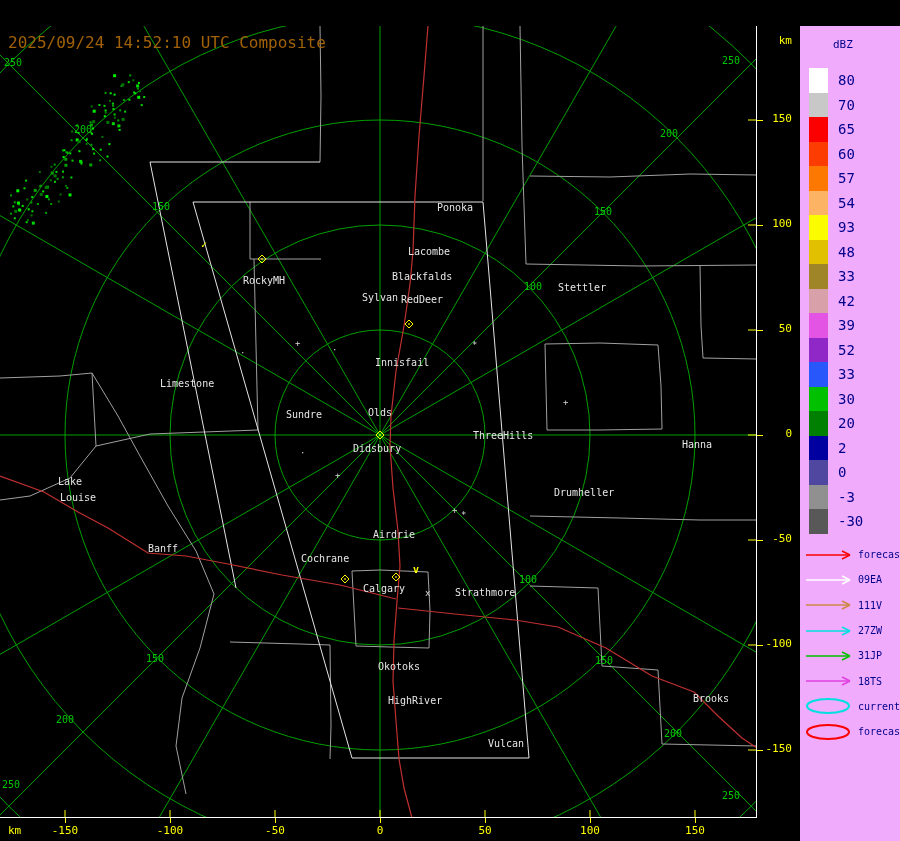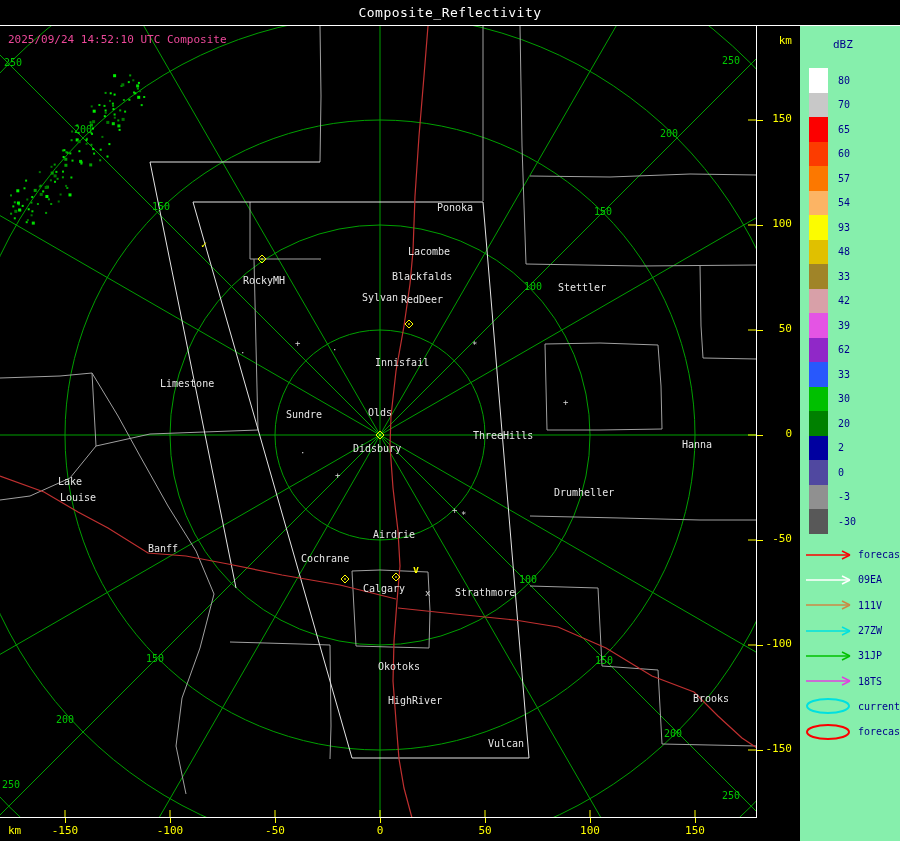--- a/index.html
+++ b/index.html
@@ -1,47 +1,44 @@
 <!DOCTYPE html>
 <html><head>
 <meta charset="utf-8">
 <style>
 html,body{margin:0;padding:0;background:#000;}
 .page{position:relative;width:900px;height:841px;background:#000;overflow:hidden;font-family:"DejaVu Sans Mono",monospace;}
 .titlebar{position:absolute;left:0;top:0;width:900px;height:25px;border-bottom:1px solid #ffffff;display:flex;align-items:center;justify-content:center;color:#ffffff;font-size:13px;letter-spacing:.5px;}
 .map{position:absolute;left:0;top:26px;width:757px;height:792px;background:#000;}
 #map-svg{position:absolute;left:0;top:0;}
 #map-svg text{font-family:"DejaVu Sans Mono",monospace;}
-.timestamp{position:absolute;left:8px;top:7px;color:#ec4899;font-size:11px;}
+.timestamp{position:absolute;left:8px;top:7px;color:#a16207;font-size:16px;}
 .right-axis{position:absolute;left:757px;top:26px;width:43px;height:792px;color:#ffff00;font-size:11px;}
 .rlab{position:absolute;right:8px;text-align:right;}
 .rtick{position:absolute;left:0;width:6px;height:1px;background:#ffff00;}
 .km-top{position:absolute;top:8px;right:8px;color:#ffff00;font-size:11px;}
 .bottom-axis{position:absolute;left:0;top:818px;width:757px;height:23px;color:#ffff00;font-size:11px;}
 .blab{position:absolute;top:6px;width:36px;text-align:center;}
 .btick{position:absolute;top:0;width:1px;height:5px;background:#ffff00;}
 .km-bottom{position:absolute;left:8px;top:6px;}
-.sidebar{position:absolute;left:800px;top:26px;width:100px;height:815px;background:#86efac;color:#00008b;}
+.sidebar{position:absolute;left:800px;top:26px;width:100px;height:815px;background:#f0abfc;color:#00008b;}
 .dbz{position:absolute;left:33px;top:12px;font-size:11px;}
 #scale{position:absolute;left:9px;top:42px;}
 .srow{display:flex;align-items:center;height:24.5px;}
 .swatch{width:19px;height:24.5px;}
-.sval{margin-left:10px;font-size:10px;}
+.sval{margin-left:10px;font-size:14px;}
 #tracks{position:absolute;left:4px;top:516px;}
 .trow{display:flex;align-items:center;height:25.3px;}
 .tlab{font-size:10px;margin-left:2px;}
 </style>
 </head>
 <body>
 
 <div class="page">
 
-  <div class="titlebar">
-    <span>Composite_Reflectivity</span>
-  </div>
 
   <div class="map">
     <svg id="map-svg" width="757" height="792" viewBox="0 0 757 792">
       <g id="g-grid">
           <circle cx="380" cy="409" r="105" fill="none" stroke="#00a000" stroke-width="1"></circle>
           <circle cx="380" cy="409" r="210" fill="none" stroke="#00a000" stroke-width="1"></circle>
           <circle cx="380" cy="409" r="315" fill="none" stroke="#00a000" stroke-width="1"></circle>
           <circle cx="380" cy="409" r="420" fill="none" stroke="#00a000" stroke-width="1"></circle>
           <circle cx="380" cy="409" r="525" fill="none" stroke="#00a000" stroke-width="1"></circle>
           <line x1="380" y1="409" x2="380" y2="-191" stroke="#00a000" stroke-width="1"></line>
@@ -389,21 +386,21 @@
         <div class="srow">
           <div class="swatch" style="background: rgb(216, 160, 168);"></div>
           <div class="sval">42</div>
         </div>
         <div class="srow">
           <div class="swatch" style="background: rgb(228, 84, 228);"></div>
           <div class="sval">39</div>
         </div>
         <div class="srow">
           <div class="swatch" style="background: rgb(144, 40, 200);"></div>
-          <div class="sval">62</div>
+          <div class="sval">52</div>
         </div>
         <div class="srow">
           <div class="swatch" style="background: rgb(40, 88, 252);"></div>
           <div class="sval">33</div>
         </div>
         <div class="srow">
           <div class="swatch" style="background: rgb(0, 192, 0);"></div>
           <div class="sval">30</div>
         </div>
         <div class="srow">

